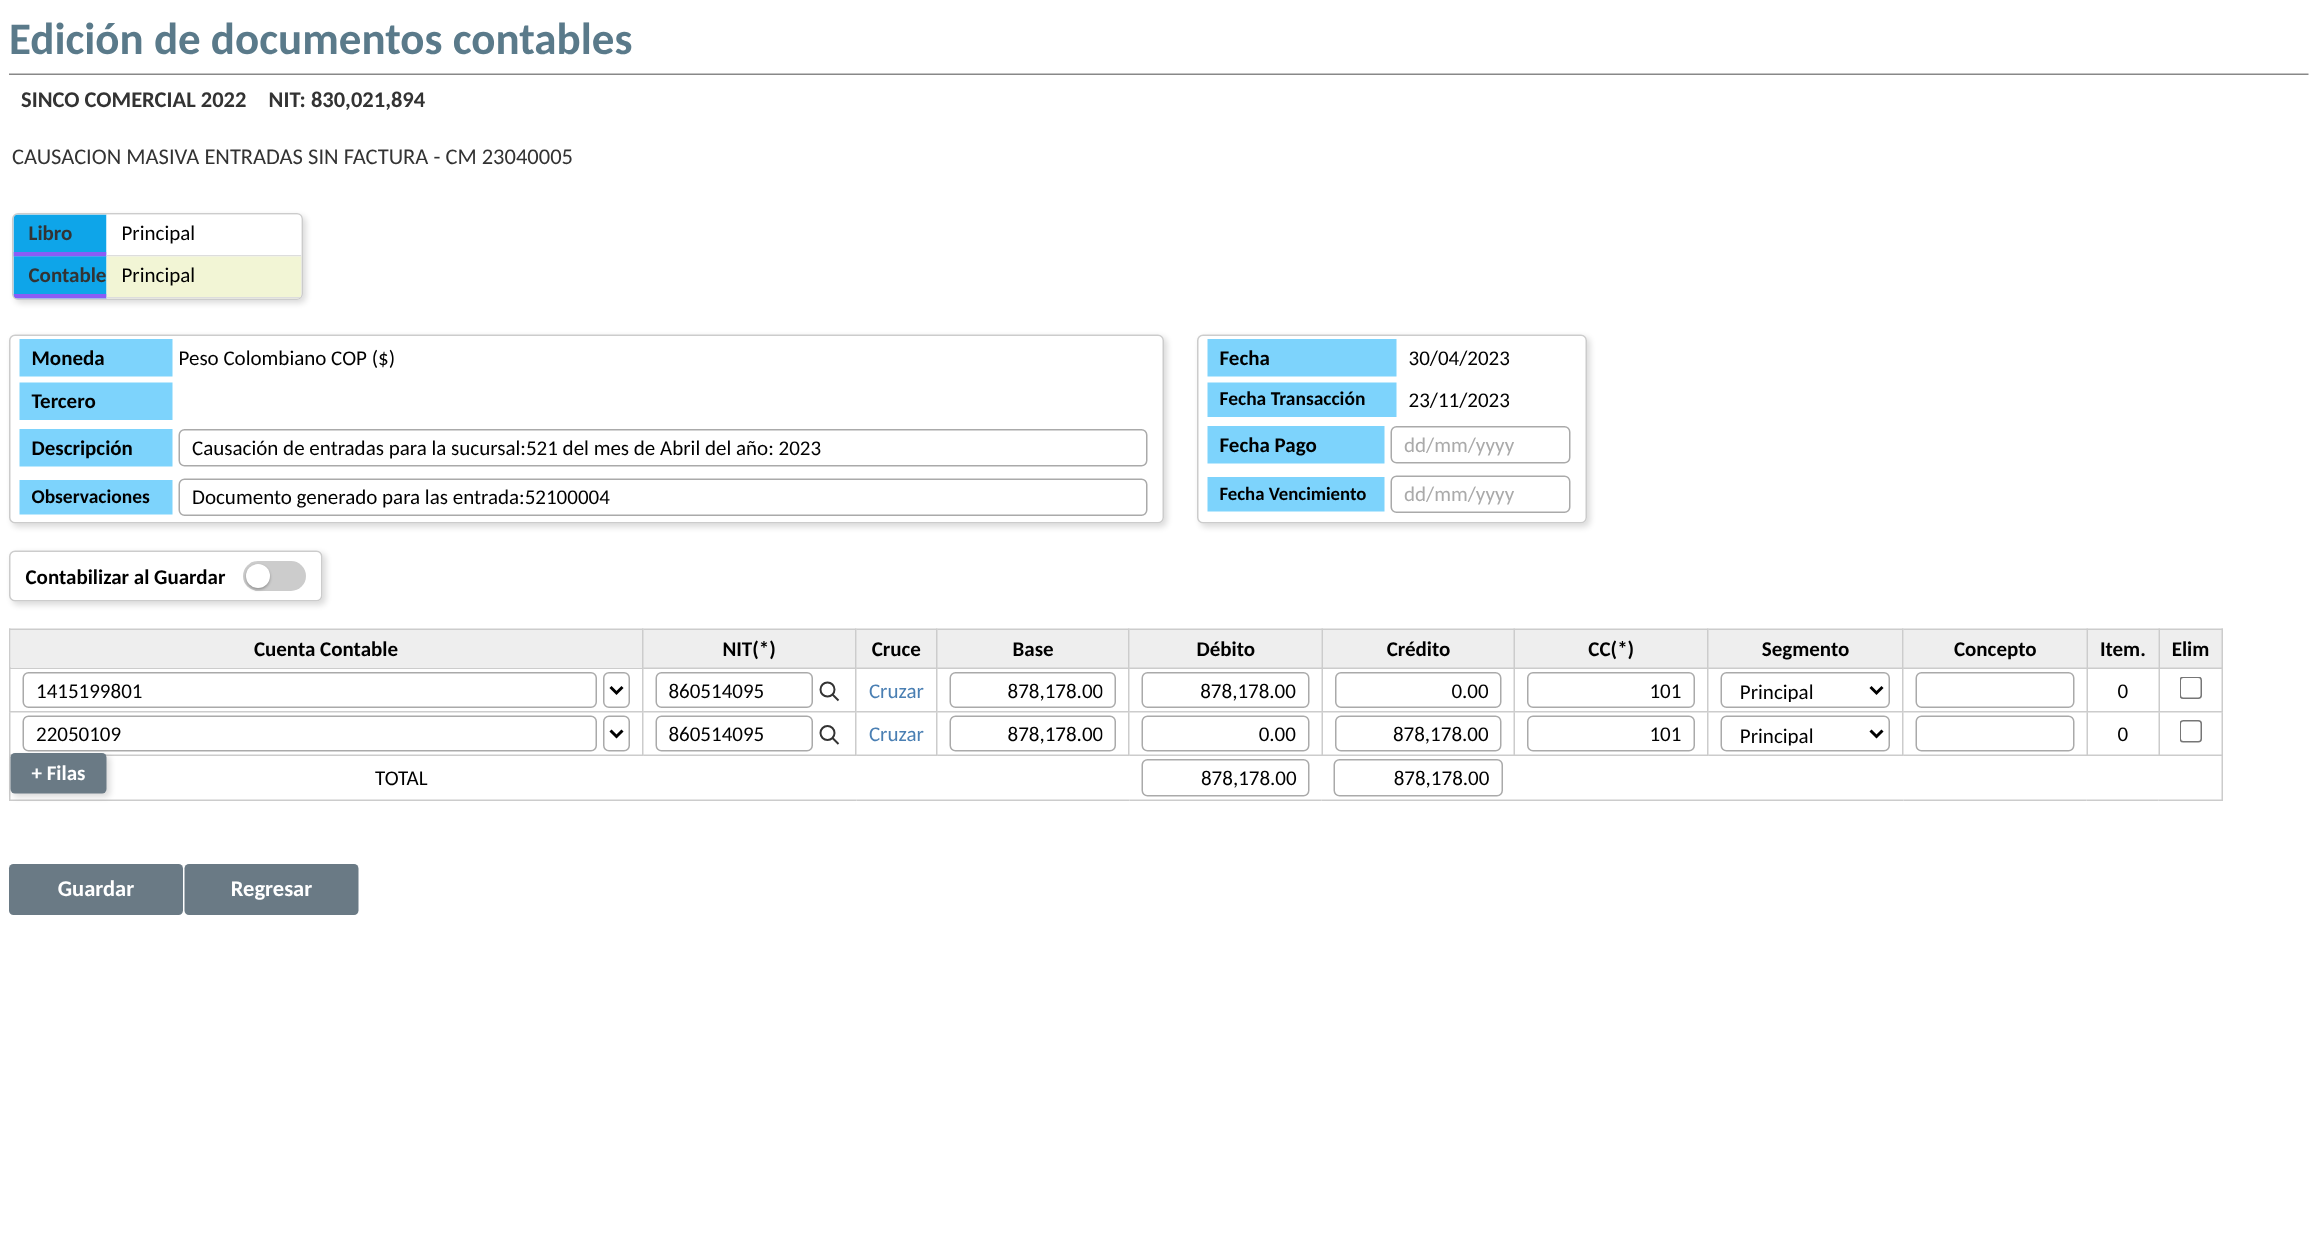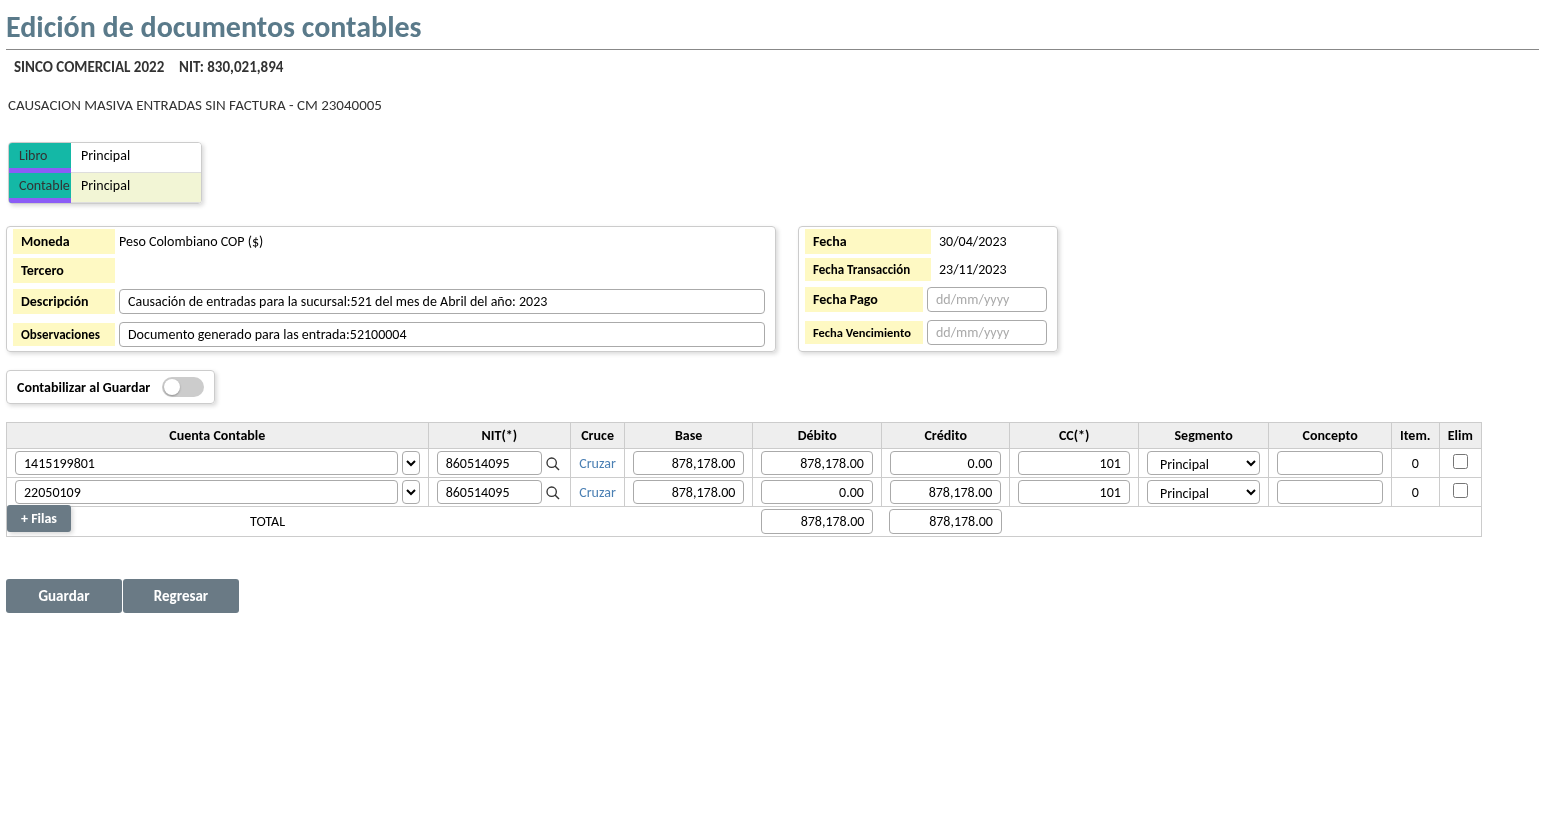--- a/index.html
+++ b/index.html
@@ -14,34 +14,34 @@
     
     .info-card {
       display: inline-block;
       border: 1px solid #ccc;
       border-radius: 4px;
       box-shadow: 2px 2px 4px rgba(0,0,0,0.15);
       margin: 28px 0 0 2px;
       overflow: hidden;
     }
     .info-row { display: flex; }
-    .info-label { background: #14b8a6; color: #333; font-weight: normal; font-size: 14px; padding: 4px 10px; width: 62px; border-bottom: 5px solid #8b5cf6; }
+    .info-label { background: #0ea5e9; color: #333; font-weight: bold; font-size: 14px; padding: 4px 10px; width: 62px; border-bottom: 3px solid #8b5cf6; }
     .info-value { background: #fff; font-size: 14px; padding: 4px 10px; width: 130px; border-bottom: 1px solid #ddd; }
     .info-value.hl { background: #f2f5d5; }
     
     .form-section { display: flex; gap: 22px; margin-top: 18px; }
     
     .panel {
       border: 1px solid #ccc;
       border-radius: 4px;
       box-shadow: 2px 2px 4px rgba(0,0,0,0.15);
       padding: 0;
     }
     .panel-row { display: flex; align-items: center; padding: 2px 6px; }
-    .panel-label { background: #fef9c3; font-weight: bold; font-size: 14px; padding: 4px 8px; width: 102px; }
+    .panel-label { background: #7dd3fc; font-weight: bold; font-size: 14px; padding: 4px 8px; width: 102px; }
     .panel-cell { padding: 2px 4px; }
     
     .left-panel .panel-row { border-bottom: none; }
     .left-panel .panel-label { width: 102px; }
     .right-panel .panel-label { width: 126px; }
     
     input[type="text"], select {
       border: 1px solid #aaa;
       border-radius: 4px;
       font-size: 14px;

